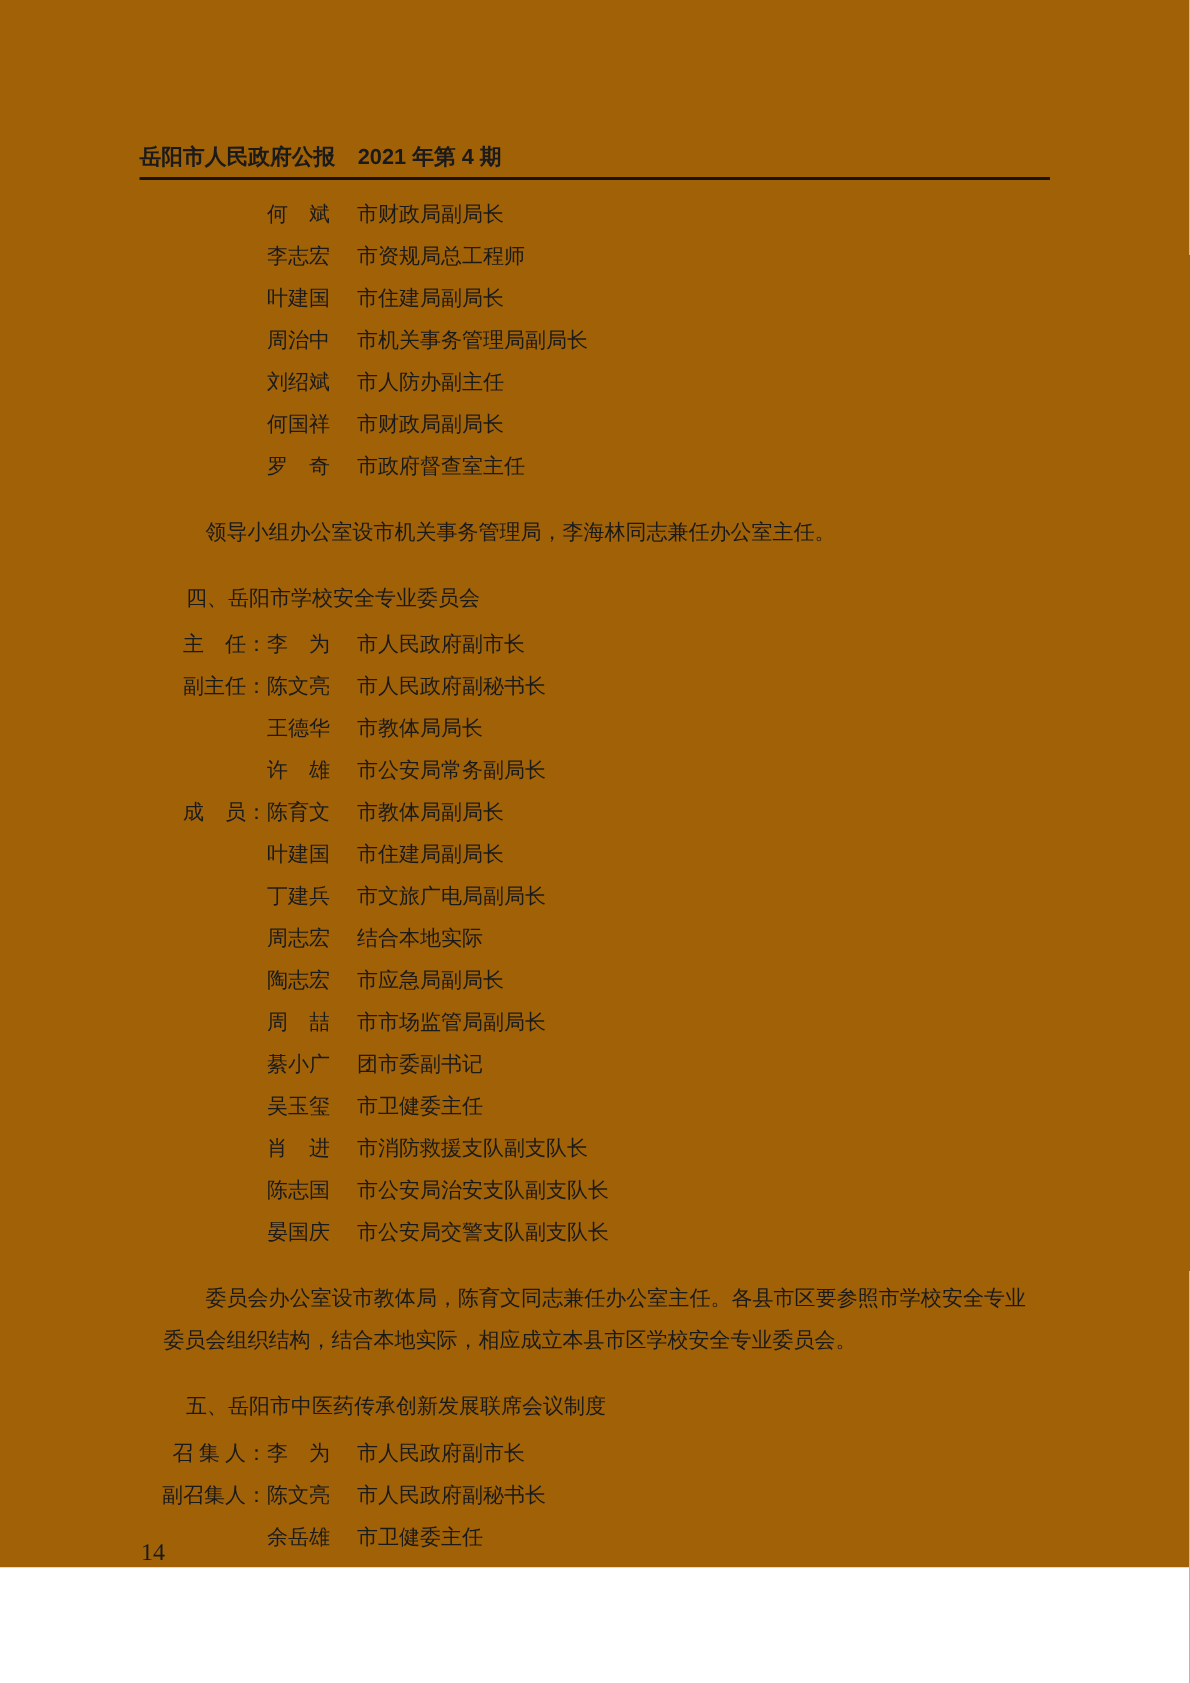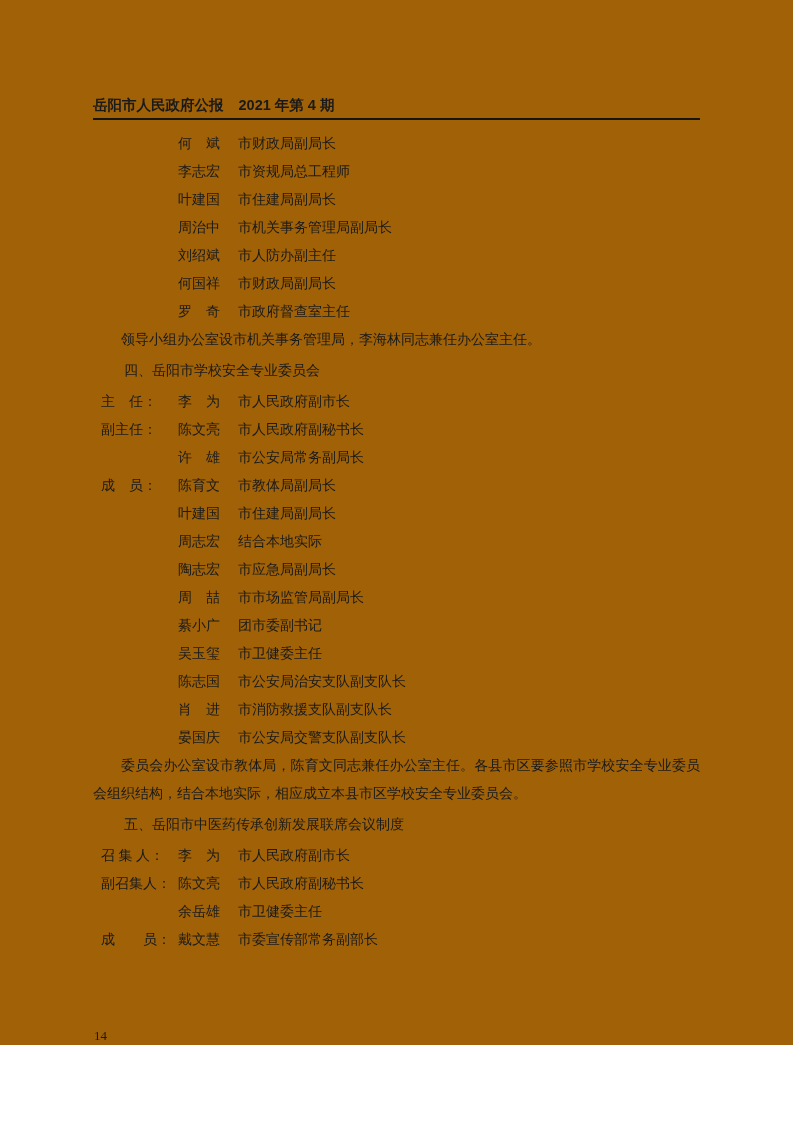--- a/index.html
+++ b/index.html
@@ -32,42 +32,43 @@
     margin-top: 10px;
     font-size: 14px;
     line-height: 28px;
   }
   .roster .row { height: 28px; white-space: nowrap; }
   .roster .lbl {
     display: inline-block;
     width: 77px;
     padding-left: 8px;
     vertical-align: top;
+    text-align: right;
   }
   .roster .nm {
     display: inline-block;
     width: 60px;
     vertical-align: top;
   }
   .roster .tt { vertical-align: top; }
   .para {
-    margin: 0;
+    margin: 16px;
     text-indent: 28px;
     text-align: justify;
   }
   .heading {
     margin: 3px;
     text-indent: 28px;
     white-space: nowrap;
   }
   .page-number {
     position: absolute;
     left: 94px;
     top: 1028px;
-    font-size: 13px;
+    font-size: 16px;
     line-height: 16px;
   }
 </style>
 </head>
 <body>
 
 <div class="page">
   <div class="content">
 
     <div class="running-header">
@@ -114,34 +115,40 @@
       <div class="roster">
 
           <div class="row">
             <span class="lbl">主　任：</span><span class="nm">李　为</span><span class="tt">市人民政府副市长</span>
           </div>
 
           <div class="row">
             <span class="lbl">副主任：</span><span class="nm">陈文亮</span><span class="tt">市人民政府副秘书长</span>
           </div>
 
+          <div class="row">
+            <span class="lbl"></span><span class="nm">王德华</span><span class="tt">市教体局局长</span>
+          </div>
 
           <div class="row">
             <span class="lbl"></span><span class="nm">许　雄</span><span class="tt">市公安局常务副局长</span>
           </div>
 
           <div class="row">
             <span class="lbl">成　员：</span><span class="nm">陈育文</span><span class="tt">市教体局副局长</span>
           </div>
 
           <div class="row">
             <span class="lbl"></span><span class="nm">叶建国</span><span class="tt">市住建局副局长</span>
           </div>
 
 
+          <div class="row">
+            <span class="lbl"></span><span class="nm">丁建兵</span><span class="tt">市文旅广电局副局长</span>
+          </div>
 
           <div class="row">
             <span class="lbl"></span><span class="nm">周志宏</span><span class="tt">结合本地实际</span>
           </div>
 
           <div class="row">
             <span class="lbl"></span><span class="nm">陶志宏</span><span class="tt">市应急局副局长</span>
           </div>
 
           <div class="row">
@@ -150,25 +157,25 @@
 
           <div class="row">
             <span class="lbl"></span><span class="nm">綦小广</span><span class="tt">团市委副书记</span>
           </div>
 
           <div class="row">
             <span class="lbl"></span><span class="nm">吴玉玺</span><span class="tt">市卫健委主任</span>
           </div>
 
           <div class="row">
+            <span class="lbl"></span><span class="nm">肖　进</span><span class="tt">市消防救援支队副支队长</span>
+          </div>
+
+          <div class="row">
             <span class="lbl"></span><span class="nm">陈志国</span><span class="tt">市公安局治安支队副支队长</span>
-          </div>
-
-          <div class="row">
-            <span class="lbl"></span><span class="nm">肖　进</span><span class="tt">市消防救援支队副支队长</span>
           </div>
 
           <div class="row">
             <span class="lbl"></span><span class="nm">晏国庆</span><span class="tt">市公安局交警支队副支队长</span>
           </div>
         </div>
 
       <p class="para">委员会办公室设市教体局，陈育文同志兼任办公室主任。各县市区要参照市学校安全专业委员会组织结构，结合本地实际，相应成立本县市区学校安全专业委员会。</p>
 
       <p class="heading">五、岳阳市中医药传承创新发展联席会议制度</p>

